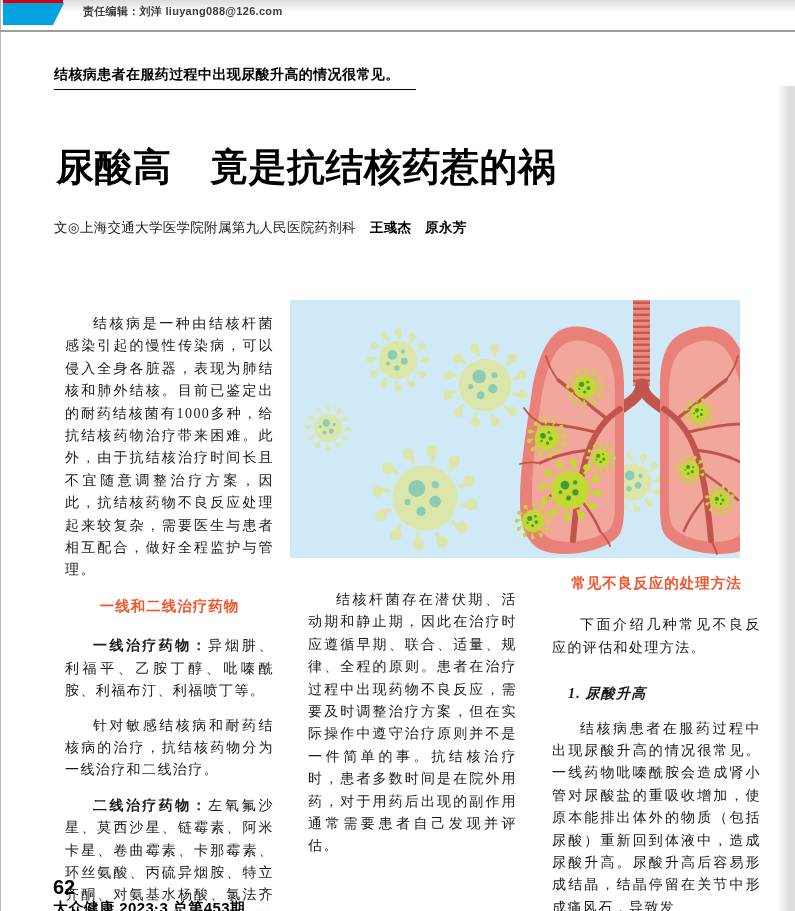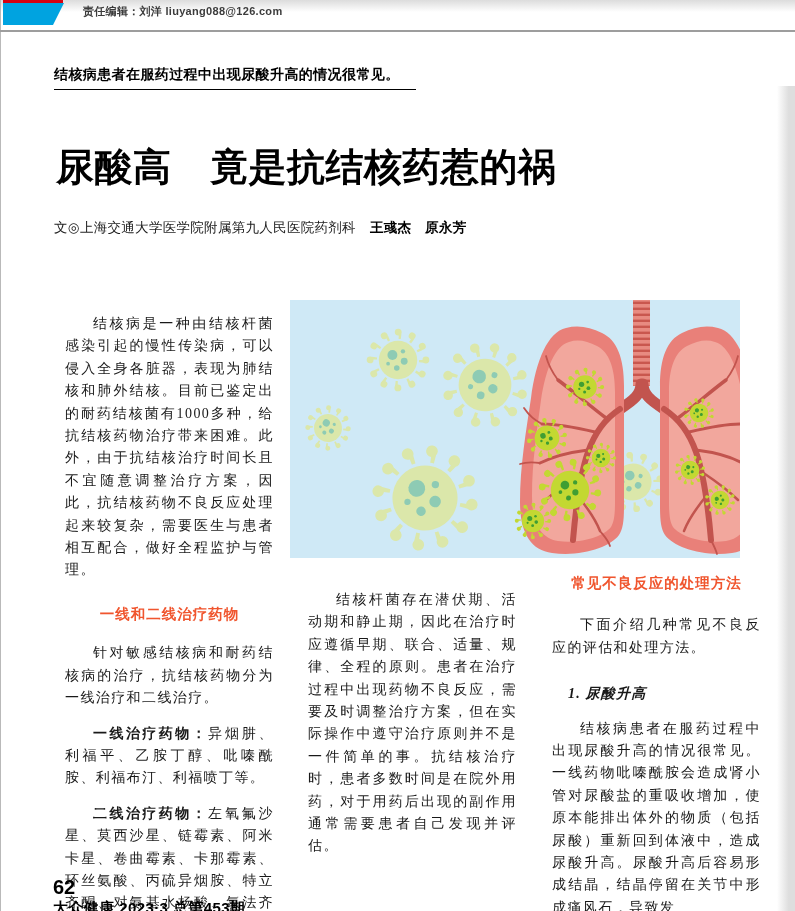--- a/index.html
+++ b/index.html
@@ -29,21 +29,21 @@
 
   .col{position:absolute;width:233px;font-size:14px;line-height:22.4px;letter-spacing:1.4px;
     text-align:justify;color:#191919;}
   .col p{margin:12px;text-indent:2em;}
   .col p.noindent{text-indent:0;}
   #col1{left:53px;top:301px;}
   #col2{left:296px;top:577px;}
   #col3{left:540px;top:572px;}
   .sec-heading{font-family:"Liberation Sans","DejaVu Sans",sans-serif;font-size:14.5px;font-weight:bold;
     color:#f0552e;text-align:center;text-indent:0;letter-spacing:1px;}
-  #col1 .sec-heading{margin:21px 0 17px 0;}
+  #col1 .sec-heading{margin:13px 0 17px 0;}
   #col3 .sec-heading{margin:0 0 20px 0;}
   .drug-label{font-family:"Liberation Sans","DejaVu Sans",sans-serif;font-weight:bold;letter-spacing:1px;}
   .sub-heading{font-style:italic;font-weight:bold;font-size:14px;margin:24px 0 9px 0 !important;letter-spacing:1.2px;}
 
   .illustration{position:absolute;left:290px;top:300px;width:450px;height:258px;}
 
   .page-footer{position:absolute;left:53px;top:879px;font-family:"Liberation Sans","DejaVu Sans",sans-serif;color:#000;}
   .page-num{font-size:20px;font-weight:bold;line-height:16px;}
   .journal-info{font-size:15px;font-weight:bold;letter-spacing:.4px;margin-top:4px;}
 </style>
@@ -139,22 +139,22 @@
   <use href="#virusBright" transform="translate(311,158) scale(0.30)"></use>
   <use href="#virusBright" transform="translate(400,170) scale(0.30) rotate(20)"></use>
   <use href="#virusBright" transform="translate(280,190) scale(0.62) rotate(6)"></use>
   <use href="#virusBright" transform="translate(243,221) scale(0.36)"></use>
   <use href="#virusBright" transform="translate(430,200) scale(0.30) rotate(-18)"></use>
 </svg>
 
 <div class="col" id="col1">
   <p>结核病是一种由结核杆菌感染引起的慢性传染病，可以侵入全身各脏器，表现为肺结核和肺外结核。目前已鉴定出的耐药结核菌有1000多种，给抗结核药物治疗带来困难。此外，由于抗结核治疗时间长且不宜随意调整治疗方案，因此，抗结核药物不良反应处理起来较复杂，需要医生与患者相互配合，做好全程监护与管理。</p>
   <div class="sec-heading">一线和二线治疗药物</div>
+  <p><span class="drug-label">一线治疗药物：</span><span>异烟肼、利福平、乙胺丁醇、吡嗪酰胺、利福布汀、利福喷丁等。</span></p>
   <p>针对敏感结核病和耐药结核病的治疗，抗结核药物分为一线治疗和二线治疗。</p>
-  <p><span class="drug-label">一线治疗药物：</span><span>异烟肼、利福平、乙胺丁醇、吡嗪酰胺、利福布汀、利福喷丁等。</span></p>
   <p><span class="drug-label">二线治疗药物：</span><span>左氧氟沙星、莫西沙星、链霉素、阿米卡星、卷曲霉素、卡那霉素、环丝氨酸、丙硫异烟胺、特立齐酮、对氨基水杨酸、氯法齐明、利奈唑胺、贝达喹啉、德拉马尼等。</span></p>
   <p>耐药结核菌通常会对一线治疗药物中的一种或多种药物存在耐药性，此时就需联合使用二线治疗药物进行</p>
 </div>
 
 <div class="col" id="col2">
   <p>结核杆菌存在潜伏期、活动期和静止期，因此在治疗时应遵循早期、联合、适量、规律、全程的原则。患者在治疗过程中出现药物不良反应，需要及时调整治疗方案，但在实际操作中遵守治疗原则并不是一件简单的事。抗结核治疗时，患者多数时间是在院外用药，对于用药后出现的副作用通常需要患者自己发现并评估。</p>
 </div>
 
 <div class="col" id="col3">
   <div class="sec-heading">常见不良反应的处理方法</div>

